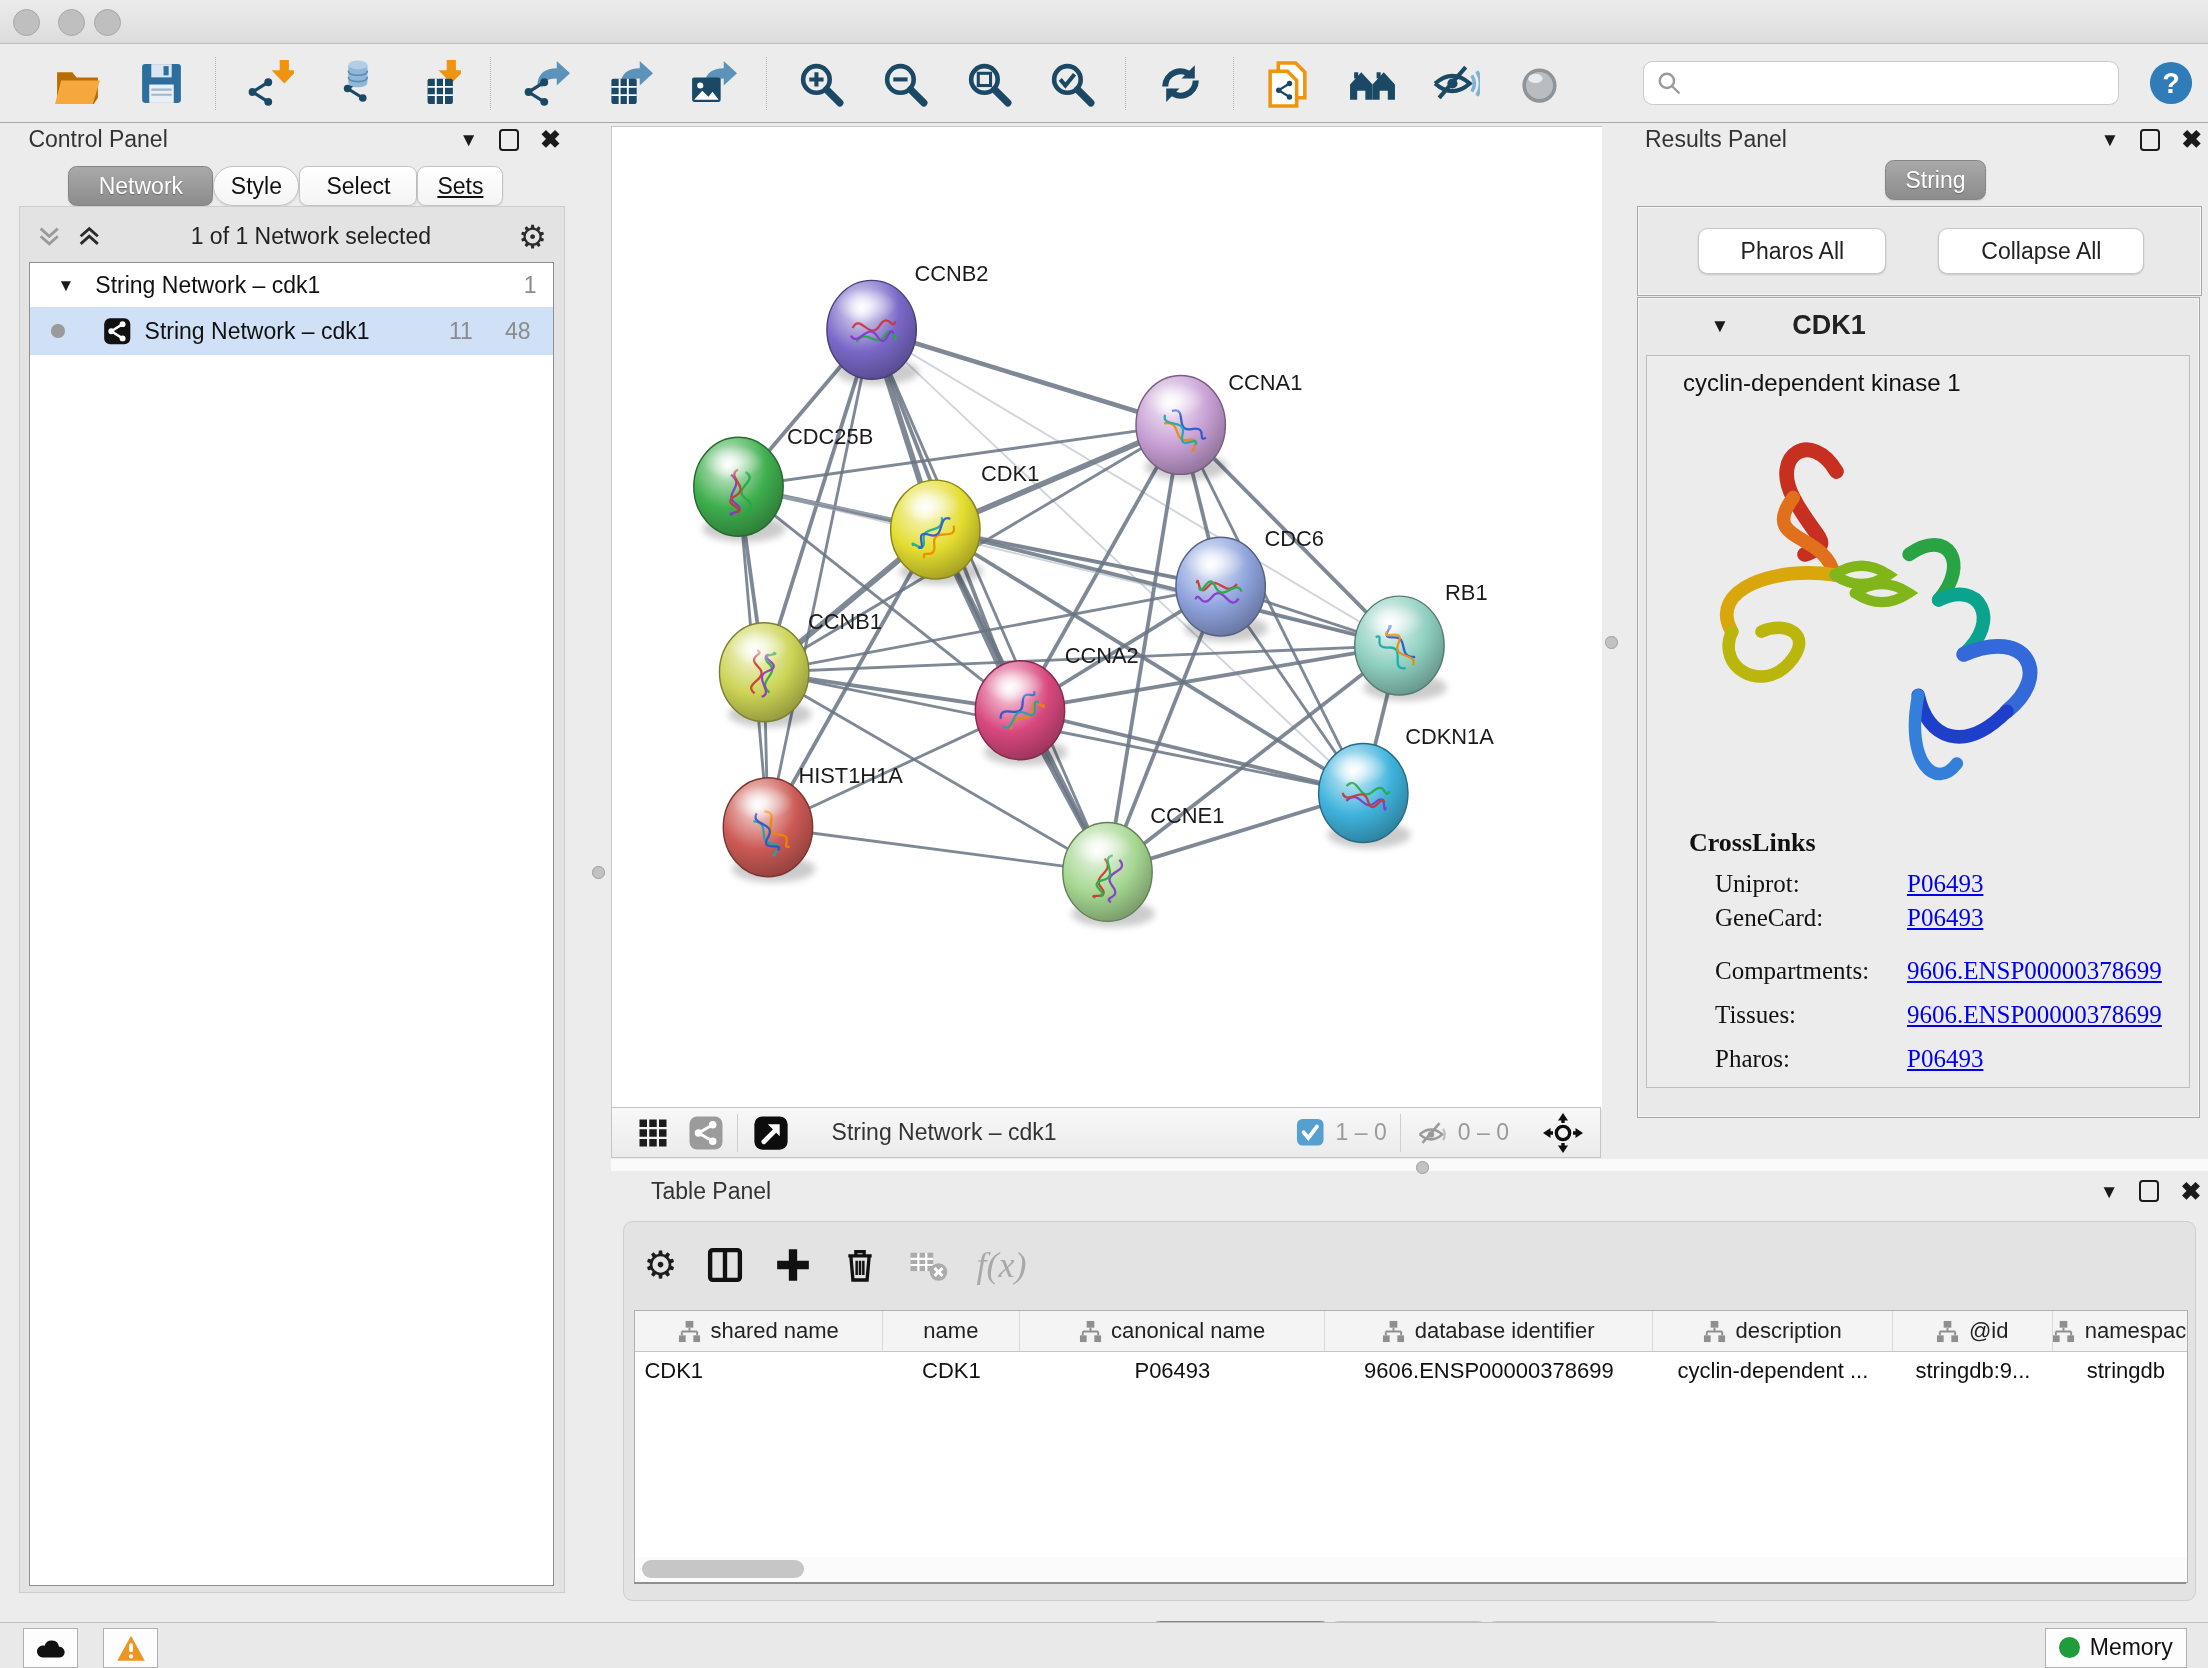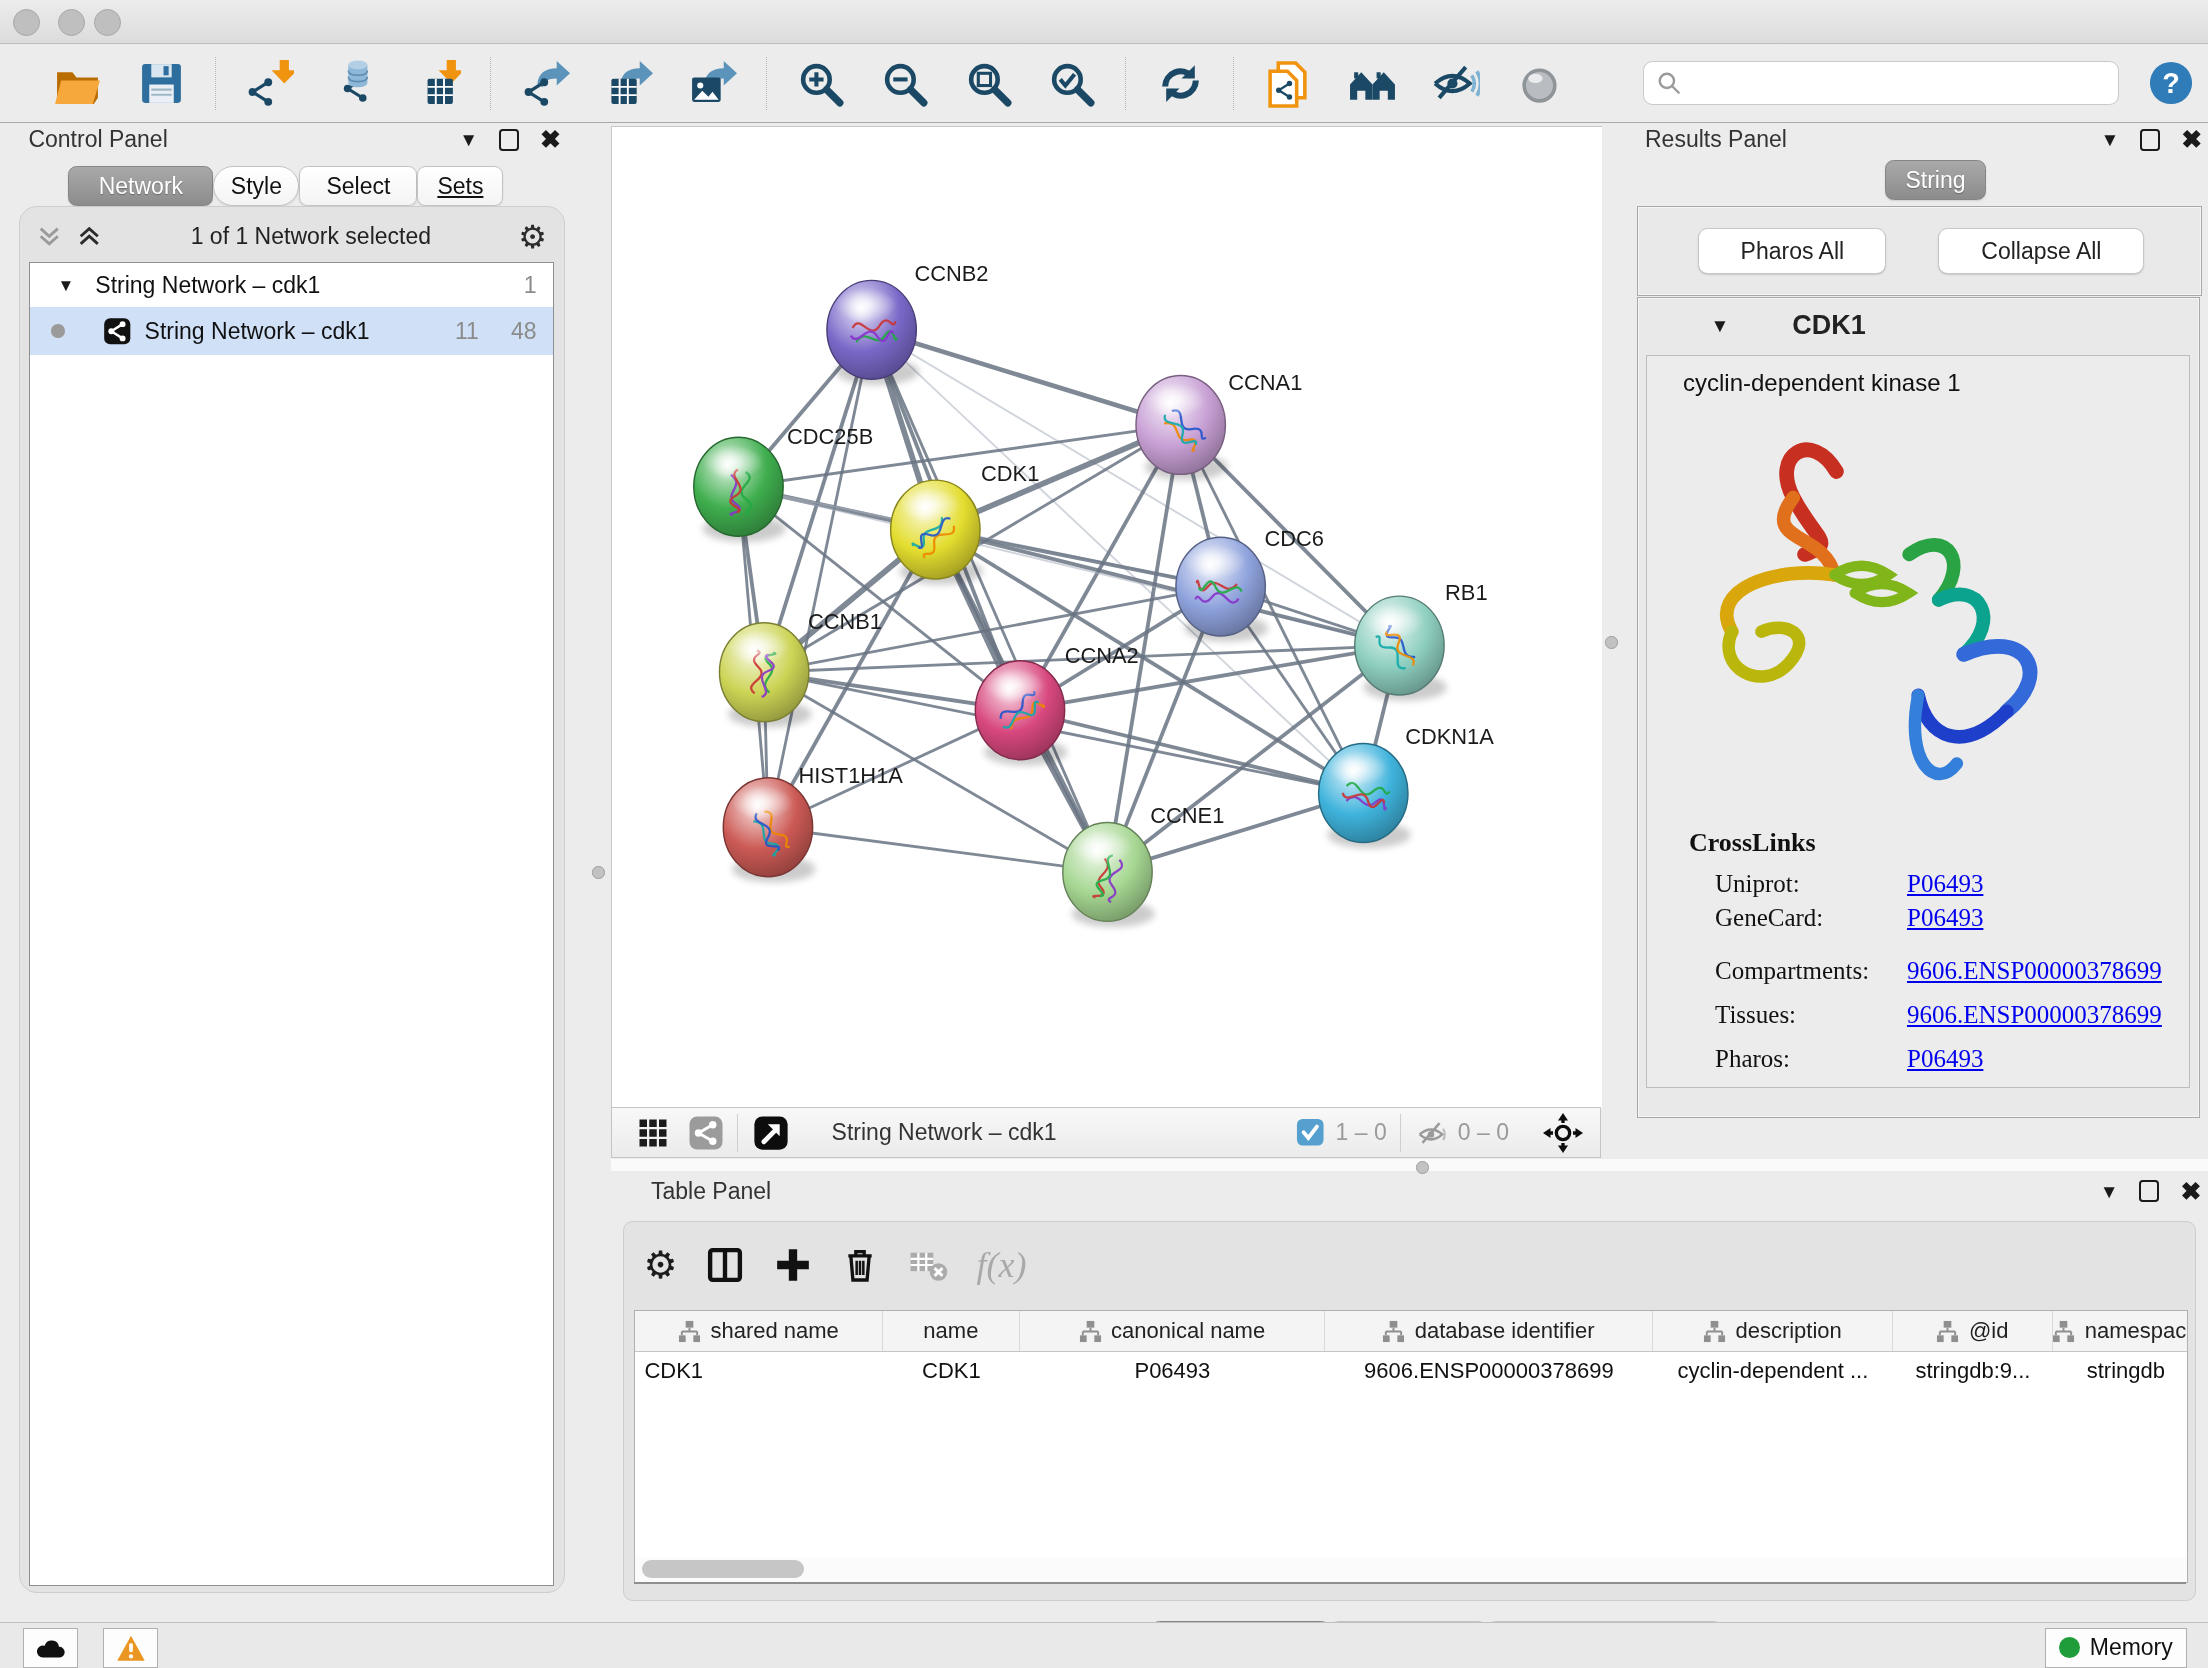--- a/index.html
+++ b/index.html
@@ -23,21 +23,21 @@
   .tri{font-size:19px;color:#1a1a1a;line-height:1;}
   .sqr{width:16px;height:18px;border:2.9px solid #1a1a1a;border-radius:3.8px;}
   .xx{font-size:25px;font-weight:bold;color:#1a1a1a;line-height:1;}
   
   .tab{height:38px;display:flex;align-items:center;justify-content:center;font-size:23px;border:1px solid #c3c3c3;background:linear-gradient(#ffffff,#f4f4f4);color:#111;border-radius:8.6px;box-shadow:0 1px 1.9px rgba(0,0,0,.12);}
   .tab.sel{background:linear-gradient(#a9a9a9,#8c8c8c);color:#fff;border-color:#858585;text-shadow:0 1px 1px rgba(0,0,0,.3);}
   
   #control-panel{left:11.4px;top:126px;width:559px;height:1472px;}
   #cp-head{position:absolute;left:17px;top:0;right:9.5px;display:flex;align-items:center;}
   #cp-tabs{position:absolute;left:57px;top:40px;display:flex;}
-  #cp-box{position:absolute;left:7.6px;top:80px;width:544px;height:1385px;background:#e3e3e3;border:1px solid #cdcdcd;border-radius:18px;}
+  #cp-box{position:absolute;left:7.6px;top:80px;width:544px;height:1385px;background:#e3e3e3;border:1px solid #cdcdcd;border-radius:0;}
   #cp-status{position:absolute;left:0;top:9.5px;width:100%;height:40px;display:flex;align-items:center;}
   #cp-list{position:absolute;left:9.5px;top:55px;width:523px;height:1322px;background:#fff;border:1px solid #8f8f8f;}
   .cp-row{display:flex;align-items:center;font-size:23px;color:#111;}
   .cp-count{color:#8b8b8b;}
   
   #net-canvas{left:611px;top:126px;width:990px;height:982px;background:#fff;border-left:1px solid #c8c8c8;border-top:1px solid #c8c8c8;}
   #net-toolbar{left:611px;top:1107px;width:990px;height:51px;background:linear-gradient(#f8f8f8,#ebebeb);border:1px solid #c4c4c4;box-sizing:border-box;display:flex;align-items:center;}
   .ntsep{width:1px;height:38px;background:#cfcfcf;margin:0 13.3px;}
   .ntxt{font-size:23px;color:#333;}
   .ncount{font-size:23px;color:#9a9a9a;}
@@ -332,21 +332,21 @@
                 <g fill="#fff">
                   <circle cx="33" cy="12" r="5"></circle>
                   <circle cx="14" cy="24" r="5"></circle>
                   <circle cx="33" cy="36" r="5"></circle>
                 </g>
                 <path d="M33 12 L14 24 L33 36" stroke="#fff" stroke-width="4" fill="none"></path>
               </svg>
           </span>
           <span style="margin-left:13.3px">String Network – cdk1</span>
           <span class="cp-count" style="margin-left:auto">11</span>
-          <span class="cp-count" style="margin-left:32px;margin-right:17px">48</span>
+          <span class="cp-count" style="margin-left:32px;margin-right:23px">48</span>
         </div>
       </div>
     </div>
   </div>
 
   <div id="net-canvas" class="abs">
     <svg id="net-svg" width="990" height="982" viewBox="0 0 1041 1032">
         <defs>
           <radialGradient id="g-CCNB2" cx="38%" cy="28%" r="80%">
     <stop offset="0%" stop-color="#ffffff"></stop>

